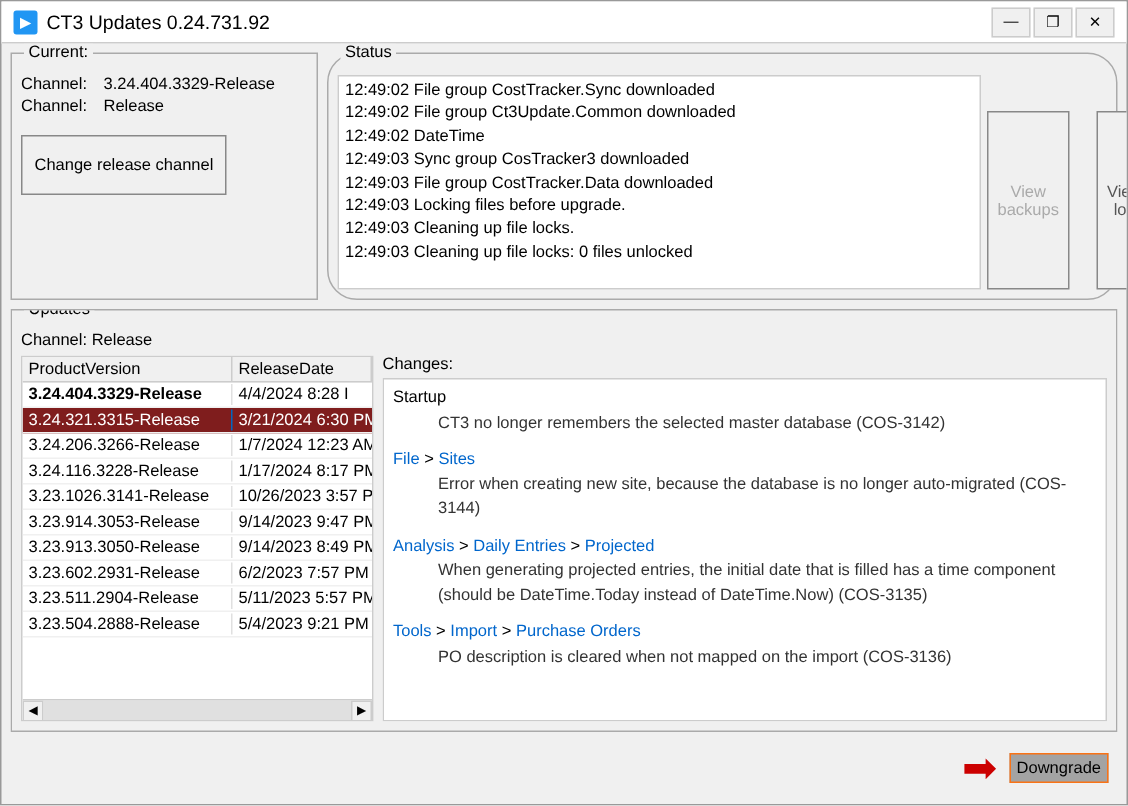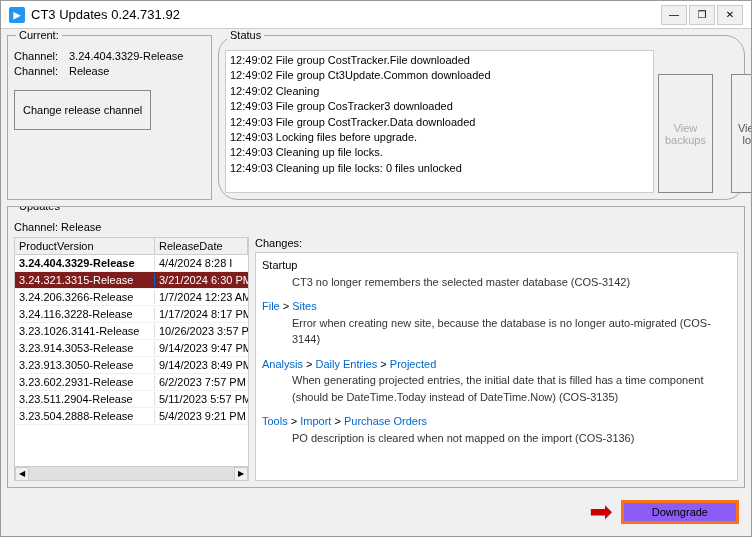--- a/index.html
+++ b/index.html
@@ -281,23 +281,23 @@
       padding: 4px 6px;
       gap: 8px;
       flex-shrink: 0;
     }
     .arrow-icon {
       color: #cc0000;
       font-size: 28px;
       line-height: 1;
     }
     .downgrade-btn {
-      padding: 3px 28px;
-      background: #8b5cf6;
-      border: 3px solid #f97316;
+      padding: 3px 4px;
+      background: #a3a3a3;
+      border: 1px solid #f97316;
       cursor: pointer;
       font-size: 11px;
     }
 
     .versions-bottom-scroll {
       display: flex;
       border-top: 1px solid #ccc;
       background: #f0f0f0;
       height: 14px;
       align-items: center;
@@ -347,24 +347,24 @@
           <span class="info-label">Channel:</span>
           <span class="info-value">Release</span>
         </div>
         <button class="change-channel-btn">Change release channel</button>
       </div>
 
       <div class="group-box status-box">
         <span class="group-box-title">Status</span>
         <div class="status-box-inner">
           <div class="status-log" id="status-log">
-              <div>12:49:02 File group CostTracker.File downloaded</div>
+              <div>12:49:02 File group CostTracker.Sync downloaded</div>
               <div>12:49:02 File group Ct3Update.Common downloaded</div>
-              <div>12:49:02 Cleaning</div>
-              <div>12:49:03 File group CosTracker3 downloaded</div>
+              <div>12:49:02 DateTime</div>
+              <div>12:49:03 Sync group CosTracker3 downloaded</div>
               <div>12:49:03 File group CostTracker.Data downloaded</div>
               <div>12:49:03 Locking files before upgrade.</div>
               <div>12:49:03 Cleaning up file locks.</div>
               <div>12:49:03 Cleaning up file locks: 0 files unlocked</div>
             </div>
           <div class="status-btns">
             <button class="status-btn disabled">View backups</button>
             <button class="status-btn">View log</button>
             <div style="flex:1;"></div>
             <button class="status-btn reinit-btn">Re-initialize</button>

